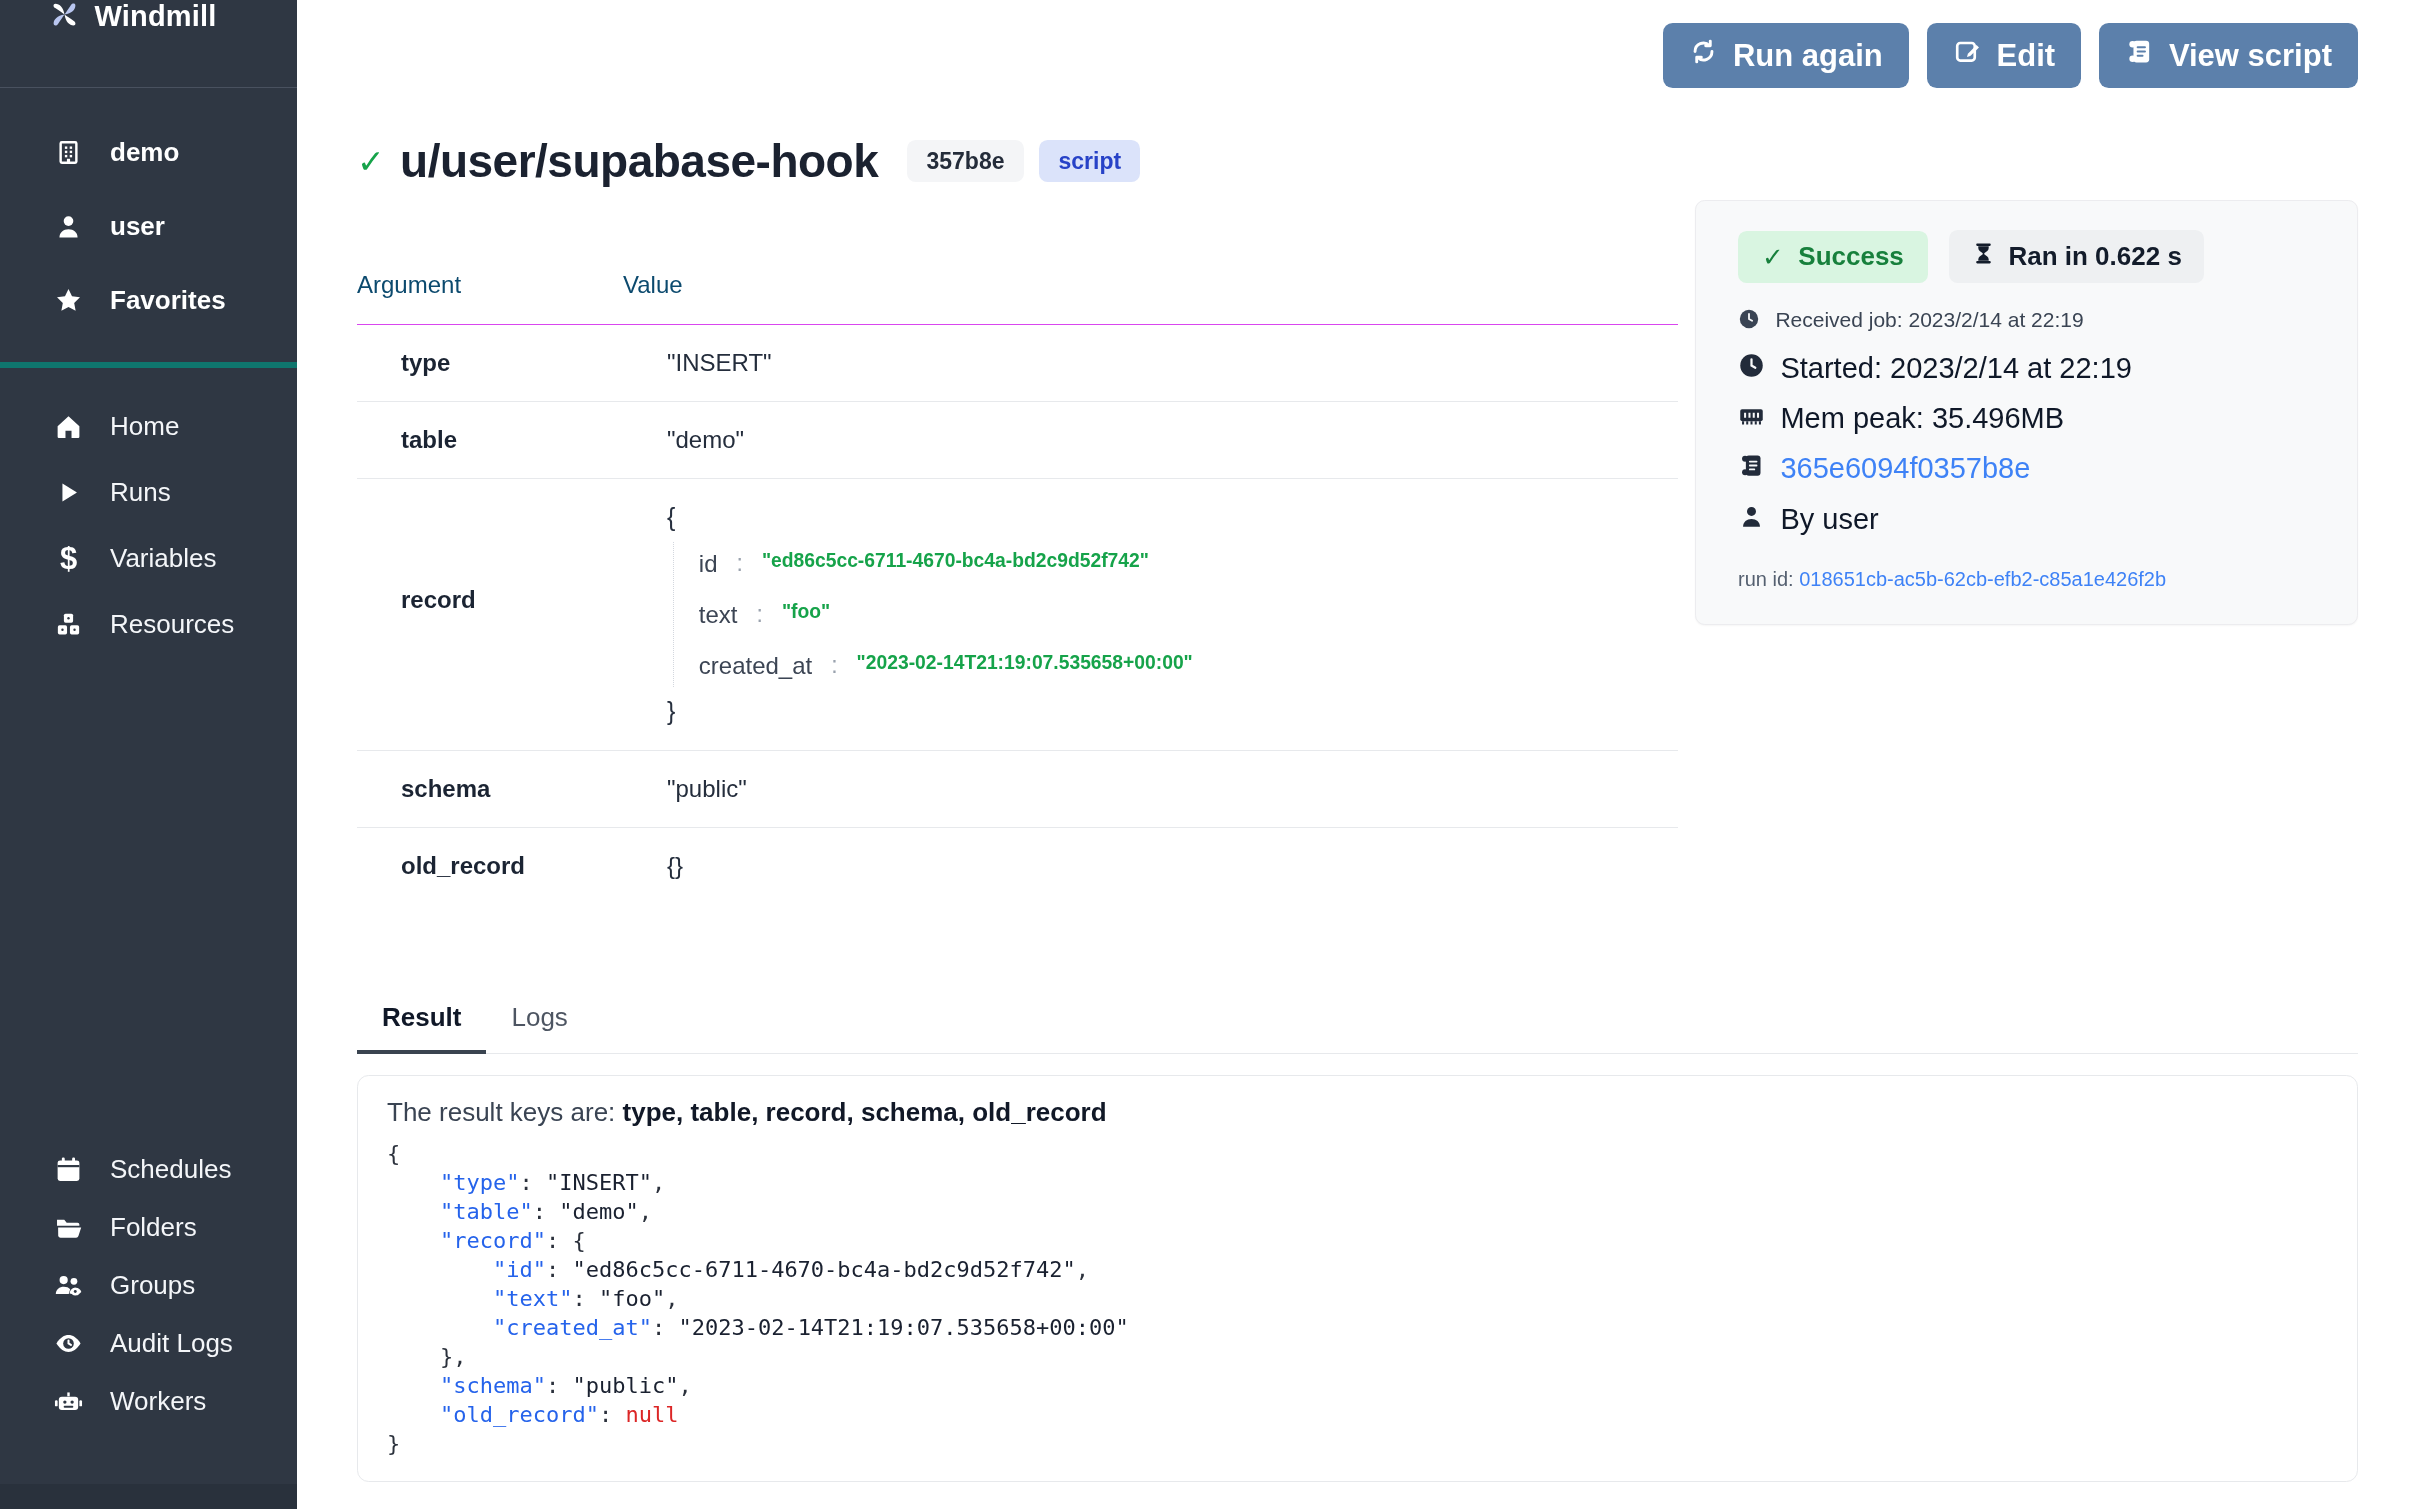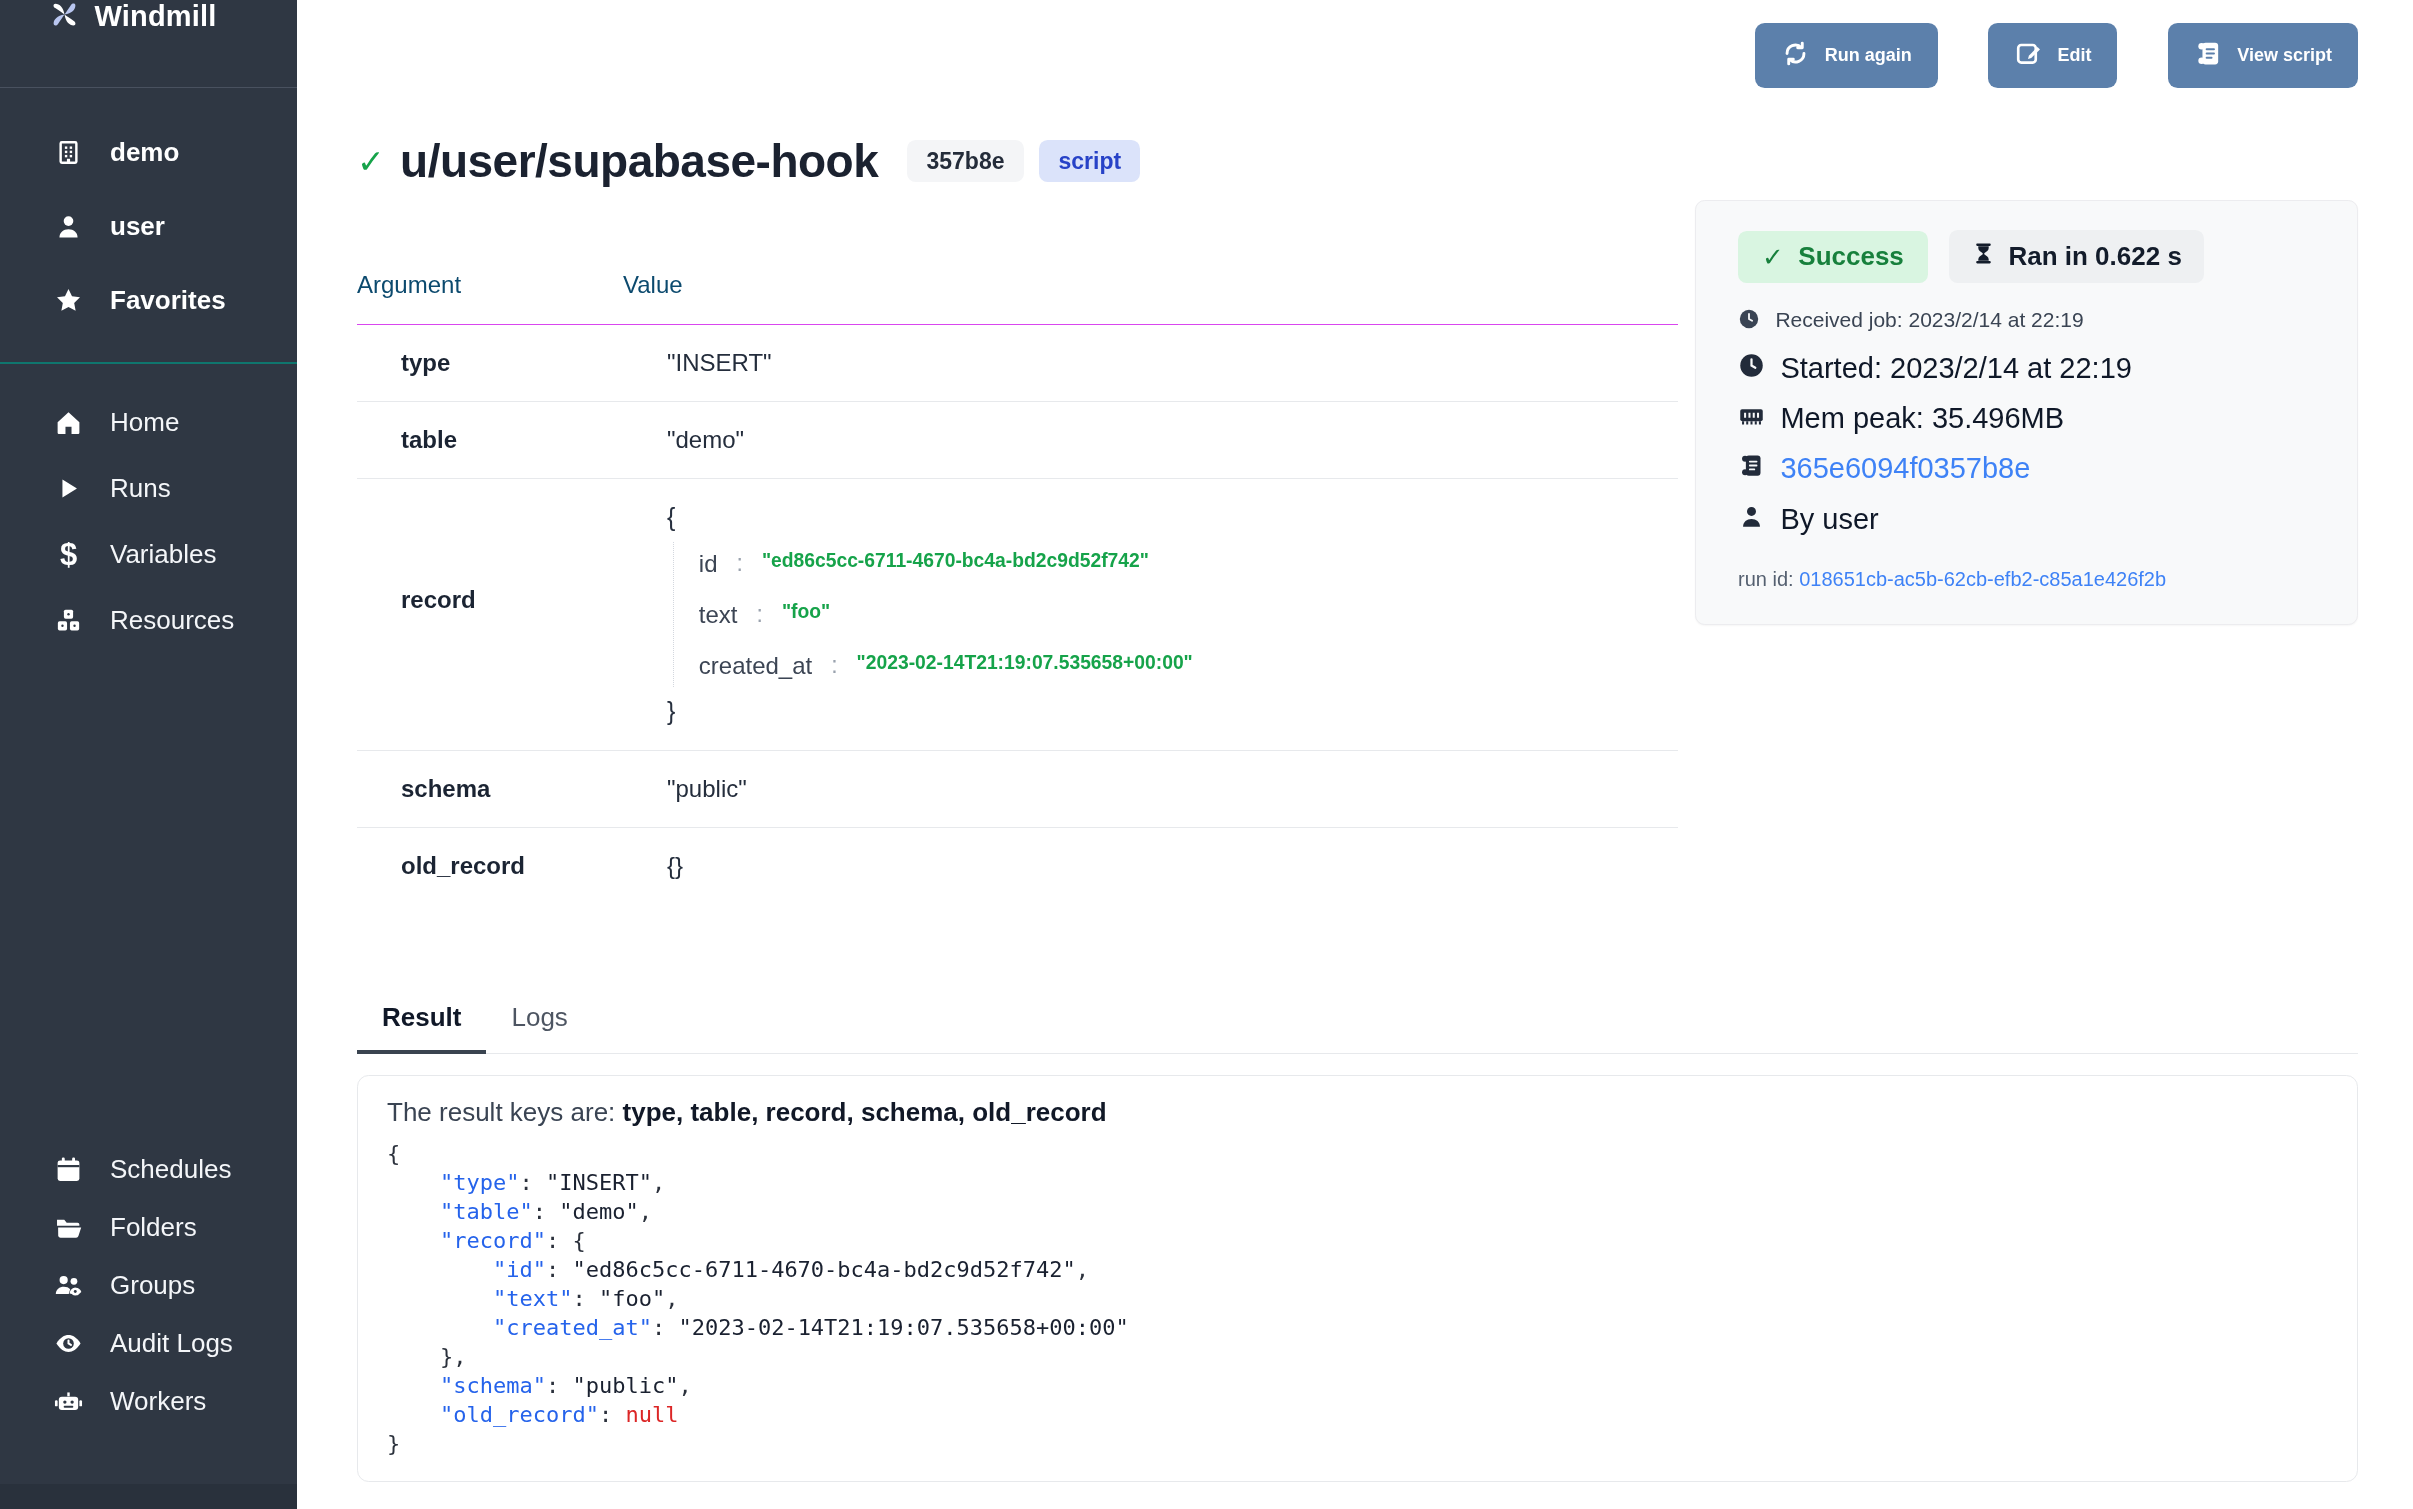--- a/index.html
+++ b/index.html
@@ -17,21 +17,21 @@
     width: 297px; flex: 0 0 297px; height: 100%;
     background: #2f3743; color: #fff;
     display: flex; flex-direction: column;
   }
   .logo-row {
     height: 88px; display: flex; gap: 15.4px;
     padding-left: 50px; border-bottom: 1px solid #49515f; cursor: pointer;
   }
   .brand { font-size: 29px; font-weight: 700; letter-spacing: 0.2px; }
   .group { display: flex; flex-direction: column; padding-left: 54px; }
-  .group-1 { padding-top: 27px; padding-bottom: 25px; border-bottom: 2px solid #0f766e; }
+  .group-1 { padding-top: 27px; padding-bottom: 25px; border-bottom: 6px solid #0f766e; }
   .group-2 { padding-top: 25px; }
   .group-3 { margin-bottom: 54px; }
   .side-item {
     display: flex; align-items: center; gap: 27px;
     text-decoration: none; color: #fff; cursor: pointer;
   }
   .group-1 .side-item { height: 74px; }
   .group-2 .side-item { height: 66px; }
   .group-3 .side-item { height: 58px; }
   .s-icon { width: 29px; height: 29px; display: flex; align-items: center; justify-content: center; flex: 0 0 29px; }
@@ -41,22 +41,22 @@
   .dollar { font-size: 31px; font-weight: 800; color: #fff; line-height: 1; }
   .spacer { flex: 1; }
   .sidebar-footer { height: 25px; background: #29313c; }
 
   
   .main { flex: 1; display: flex; flex-direction: column; padding: 0 56px 0 60px; }
   .toolbar { display: flex; justify-content: flex-end; gap: 18.3px; padding-top: 23px; }
   .btn {
     display: flex; align-items: center; gap: 14.5px;
     background: #5c80ab; color: #fff; border: none; cursor: pointer;
-    font-family: inherit; font-size: 18px; font-weight: 700;
-    height: 65px; padding: 0 26px; border-radius: 9.7px; margin-left: 32px;
+    font-family: inherit; font-size: 31px; font-weight: 700;
+    height: 65px; padding: 0 26px; border-radius: 9.7px;
   }
   .btn svg { width: 29px; height: 29px; }
 
   .title-row { display: flex; align-items: center; gap: 15.4px; margin-top: 46px; }
   .check { color: #16a34a; font-size: 33px; font-weight: 700; line-height: 1; }
   .page-title { font-size: 46px; font-weight: 800; color: #1b2230; letter-spacing: -0.5px; }
   .badge { border-radius: 8.7px; font-size: 23px; font-weight: 700; padding: 9.7px 19.3px; line-height: 1; }
   .badge-hash { background: #f4f5f7; color: #242c3a; margin-left: 13.5px; }
   .badge-kind { background: #dbe3fa; color: #2742c7; }
 

